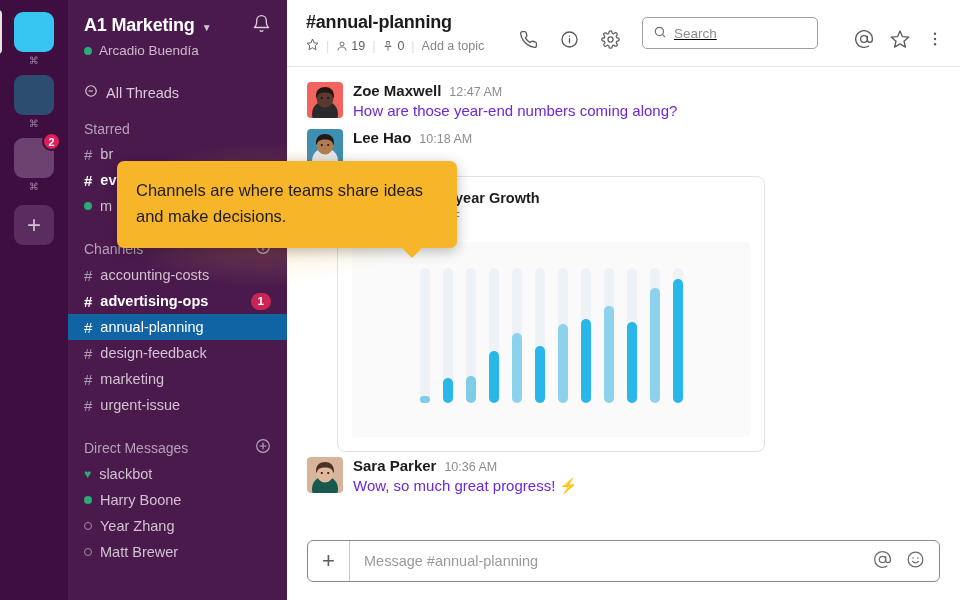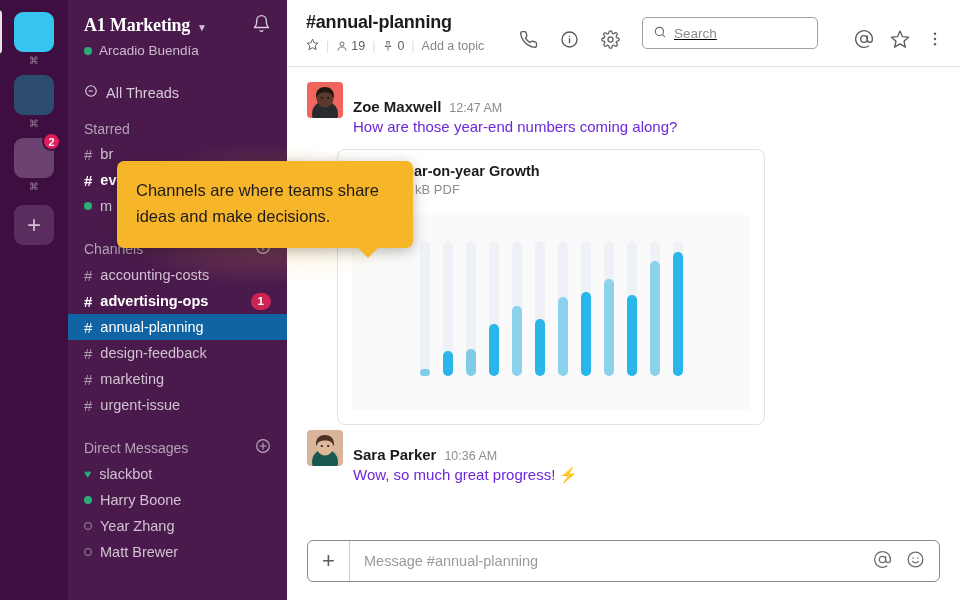--- a/index.html
+++ b/index.html
@@ -53,21 +53,21 @@
 
   
   .sidebar {
     width: 219px; flex: 0 0 219px; height: 600px;
     background: #4B1A4D;
     color: #CFC3D0;
     position: relative;
   }
   .sb-header { padding: 14px 16px 0 16px; }
   .ws-title-row { display: flex; align-items: center; justify-content: space-between; }
-  .ws-title-left { display: flex; align-items: baseline; gap: 7px; font-family: Liberation Serif, serif; }
+  .ws-title-left { display: flex; align-items: baseline; gap: 7px; }
   .ws-name { font-size: 18px; font-weight: bold; color: #fff; letter-spacing: -.2px; }
   .chev { color: #CFC3D0; font-size: 10px; }
   .bell { color: #D9CEDA; }
   .ws-user { display: flex; align-items: center; gap: 7px; margin-top: 6px; }
   .dot-green { width: 8px; height: 8px; border-radius: 50%; background: #2BAC76; flex: 0 0 8px; }
   .ws-user-name { font-size: 13.5px; color: #CBB9CC; }
 
   .all-threads {
     display: flex; align-items: center; gap: 8px;
     padding: 0 16px; margin-top: 26px; font-size: 14.5px; color: #D8CCD9;
@@ -94,21 +94,21 @@
     padding: 1px 7px; line-height: 15px;
   }
   .pres { width: 8px; height: 8px; border-radius: 50%; flex: 0 0 8px; }
   .pres.on { background: #2BAC76; }
   .pres.off { border: 1.4px solid #9E8CA0; box-sizing: border-box; }
   .heart { color: #2BAC76; font-size: 12px; line-height: 1; }
 
   
   .tooltip {
     position: absolute; left: 117px; top: 161px;
-    width: 296px; background: #F7B529; border-radius: 7px;
+    width: 340px; background: #F7B529; border-radius: 7px;
     padding: 16px 19px 18px 19px;
     box-shadow: 0 3px 14px rgba(0,0,0,.28);
     z-index: 40;
   }
   .tooltip p { font-size: 16.5px; color: #1D1C1D; line-height: 1.6; font-weight: 500; }
   .tooltip::after {
     content: ""; position: absolute; bottom: -10px; right: 34px;
     width: 0; height: 0;
     border-left: 11px solid transparent; border-right: 11px solid transparent;
     border-top: 11px solid #F7B529;
@@ -141,21 +141,21 @@
     width: 176px; height: 32px; border: 1px solid #A0A0A0; border-radius: 5px;
     display: flex; align-items: center; gap: 7px; padding: 0 10px;
     font-size: 13.5px; color: #8C8C8C;
   }
   .hdr-right { display: flex; align-items: center; gap: 16px; margin-left: 14px; }
 
   
   .msgs { flex: 1; overflow: hidden; padding: 10px 0 0 0; }
   .msg { display: flex; gap: 10px; padding: 5px 20px 2px 20px; }
   .avatar { width: 36px; height: 36px; border-radius: 4px; flex: 0 0 36px; overflow: hidden; position: relative; }
-  .msg-body { flex: 1; min-width: 0; margin-top: 16px; }
+  .msg-body { flex: 1; min-width: 0; }
   .msg-head { display: flex; align-items: baseline; gap: 8px; }
   .msg-author { font-size: 15px; font-weight: bold; color: #1D1C1D; }
   .msg-time { font-size: 12.5px; color: #8D8D8D; }
   .msg-text { font-size: 15px; color: #6d28d9; line-height: 1.45; margin-top: 1px; }
 
   
   .file-card {
     margin: 9px 20px 0 50px; max-width: 428px;
     border: 1px solid #E2E2E2; border-radius: 8px;
     padding: 13px 14px 14px 14px; background: #fff;
@@ -429,20 +429,36 @@
                 <circle cx="21.2" cy="16" r="1.1" fill="#1D1416"></circle>
               </svg></div>
             <div class="msg-body">
               <div class="msg-head">
                 <span class="msg-author">Zoe Maxwell</span>
                 <span class="msg-time">12:47 AM</span>
               </div>
               <div class="msg-text">How are those year-end numbers coming along?</div>
             </div>
           </div>
+          <div class="msg">
+            <div class="avatar"><svg width="36" height="36" viewBox="0 0 36 36">
+                <rect width="36" height="36" fill="#3F8FB0"></rect>
+                <circle cx="18" cy="32" r="13" fill="#E8E8EA"></circle>
+                <ellipse cx="18" cy="16" rx="8.5" ry="9.5" fill="#B07B52"></ellipse>
+                <path d="M9 14c0-6 4-9 9-9s9 3 9 9c0 1.5-1 2-1 2 0-4-3.5-5.5-8-5.5S10 12 10 16c0 0-1-.5-1-2z" fill="#1E1A18"></path>
+                <circle cx="14.8" cy="16" r="1.1" fill="#1D1416"></circle>
+                <circle cx="21.2" cy="16" r="1.1" fill="#1D1416"></circle>
+              </svg></div>
+            <div class="msg-body">
+              <div class="msg-head">
+                <span class="msg-author">Lee Hao</span>
+                <span class="msg-time">10:18 AM</span>
+              </div>
+            </div>
+          </div>
           <div class="file-card">
             <div class="file-row">
               <div class="pdf-ic"></div>
               <div>
                 <div class="file-name">Year-on-year Growth</div>
                 <div class="file-meta">78 kB PDF</div>
               </div>
             </div>
             <div class="chart-prev">
               <div class="bars">

